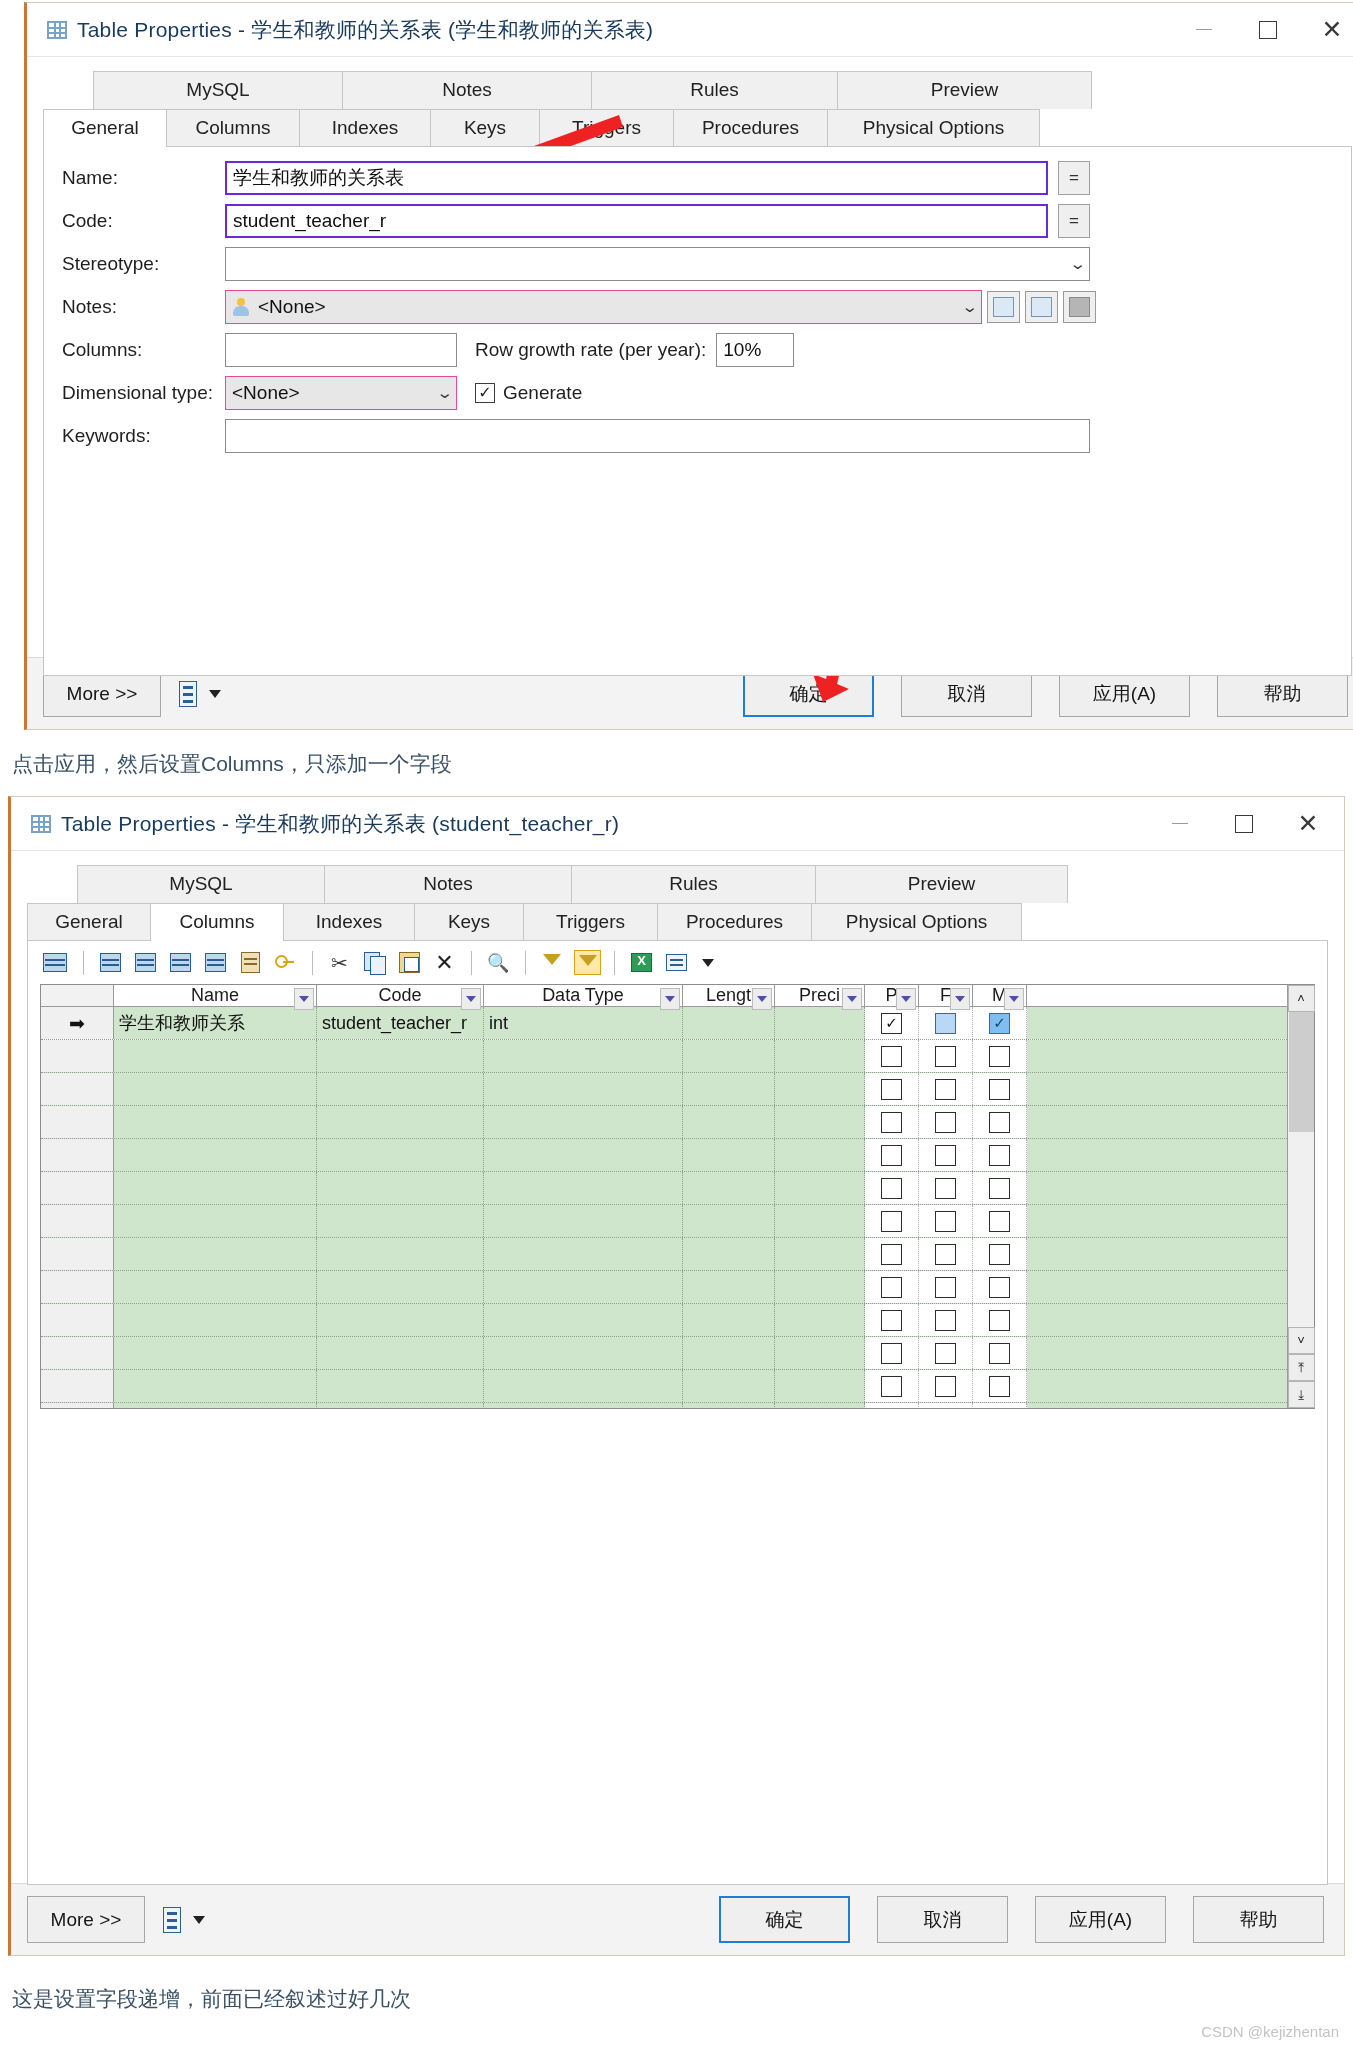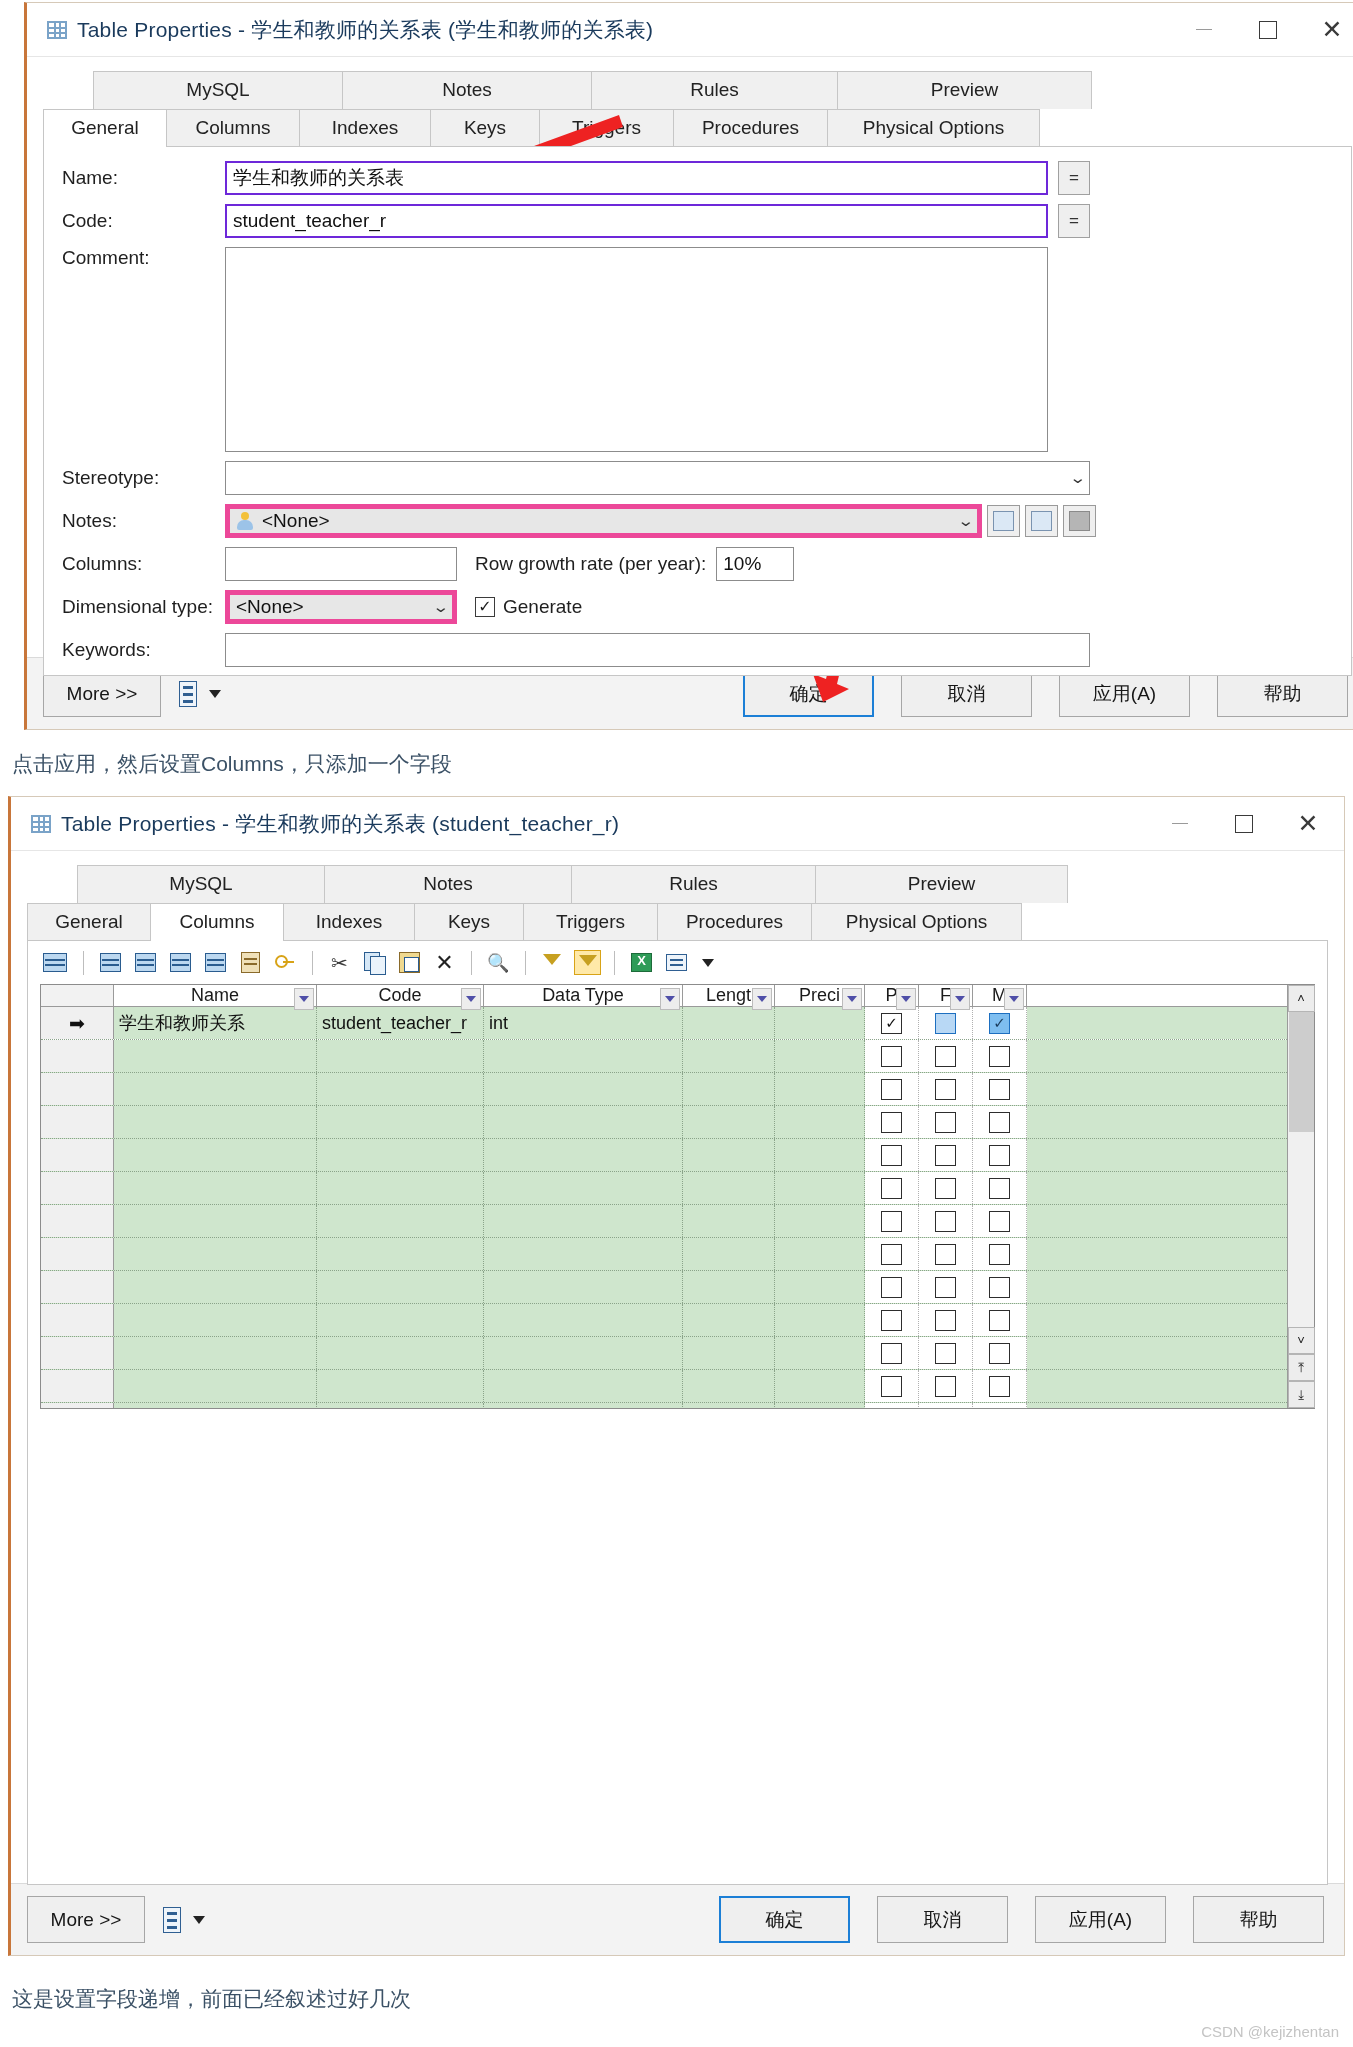--- a/index.html
+++ b/index.html
@@ -98,21 +98,21 @@
   .flabel { font-size: 19px; color: #1f1f1f; width: 163px; flex: 0 0 auto; }
   .fld {
     border: 1px solid #8c8c8c;
     background: #ffffff;
     height: 34px;
     display: flex; align-items: center;
     padding: 0 6px;
     font-size: 19px; color: #111;
   }
   .fld.focus { border: 2px solid #6d28d9; }
-  .fld.grey { background: #e7e7e7; border: 5px solid #ec4899; }
+  .fld.grey { background: #e7e7e7; border: 1px solid #ec4899; }
   .eqbtn {
     width: 32px; height: 34px; margin-left: 10px;
     border: 1px solid #a0a0a0; background: #efefef;
     display: flex; align-items: center; justify-content: center;
     font-size: 17px; color: #333;
     flex: 0 0 auto;
   }
   .comment-box {
     border: 1px solid #8c8c8c;
     background: #ffffff;
@@ -319,24 +319,20 @@
           <span class="fld focus" style="width:823px">学生和教师的关系表</span>
           <span class="eqbtn">=</span>
         </div>
 
         <div class="frow">
           <span class="flabel">Code:</span>
           <span class="fld focus" style="width:823px">student_teacher_r</span>
           <span class="eqbtn">=</span>
         </div>
 
-        <div class="frow" style="align-items:flex-start">
-          <span class="flabel">Comment:</span>
-          <span class="comment-box"></span>
-        </div>
 
         <div class="frow">
           <span class="flabel">Stereotype:</span>
           <span class="fld combo" style="width:865px">
             <span></span>
             <span class="chev">⌄</span>
           </span>
         </div>
 
         <div class="frow">

